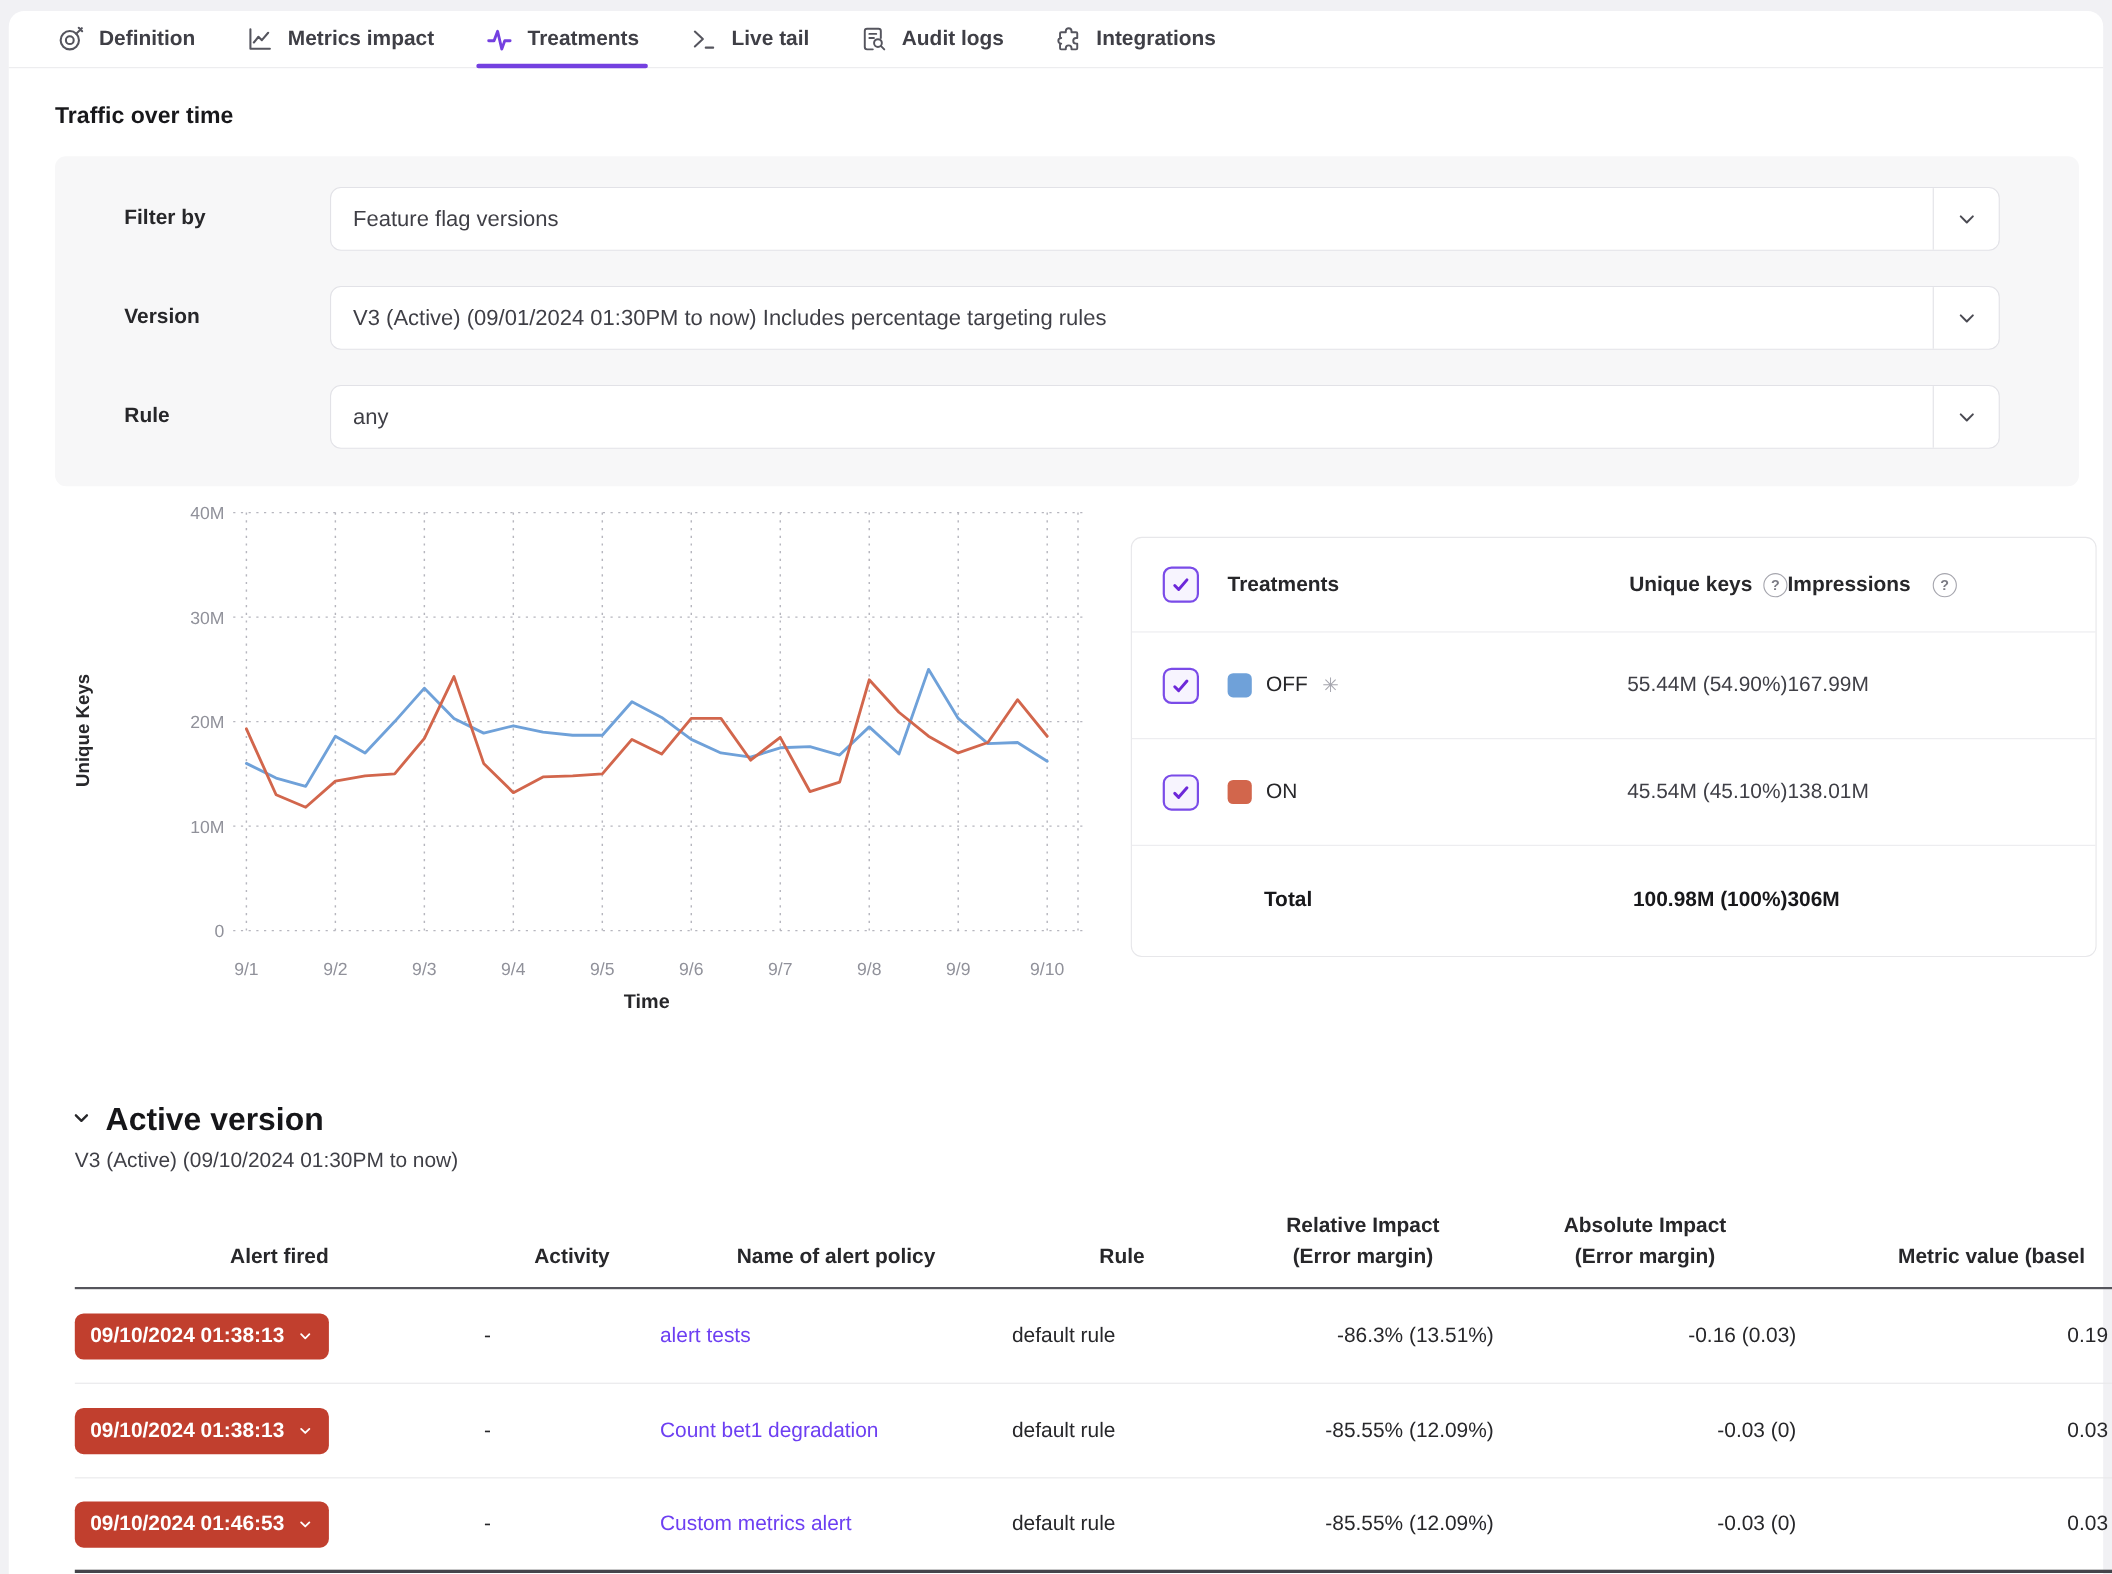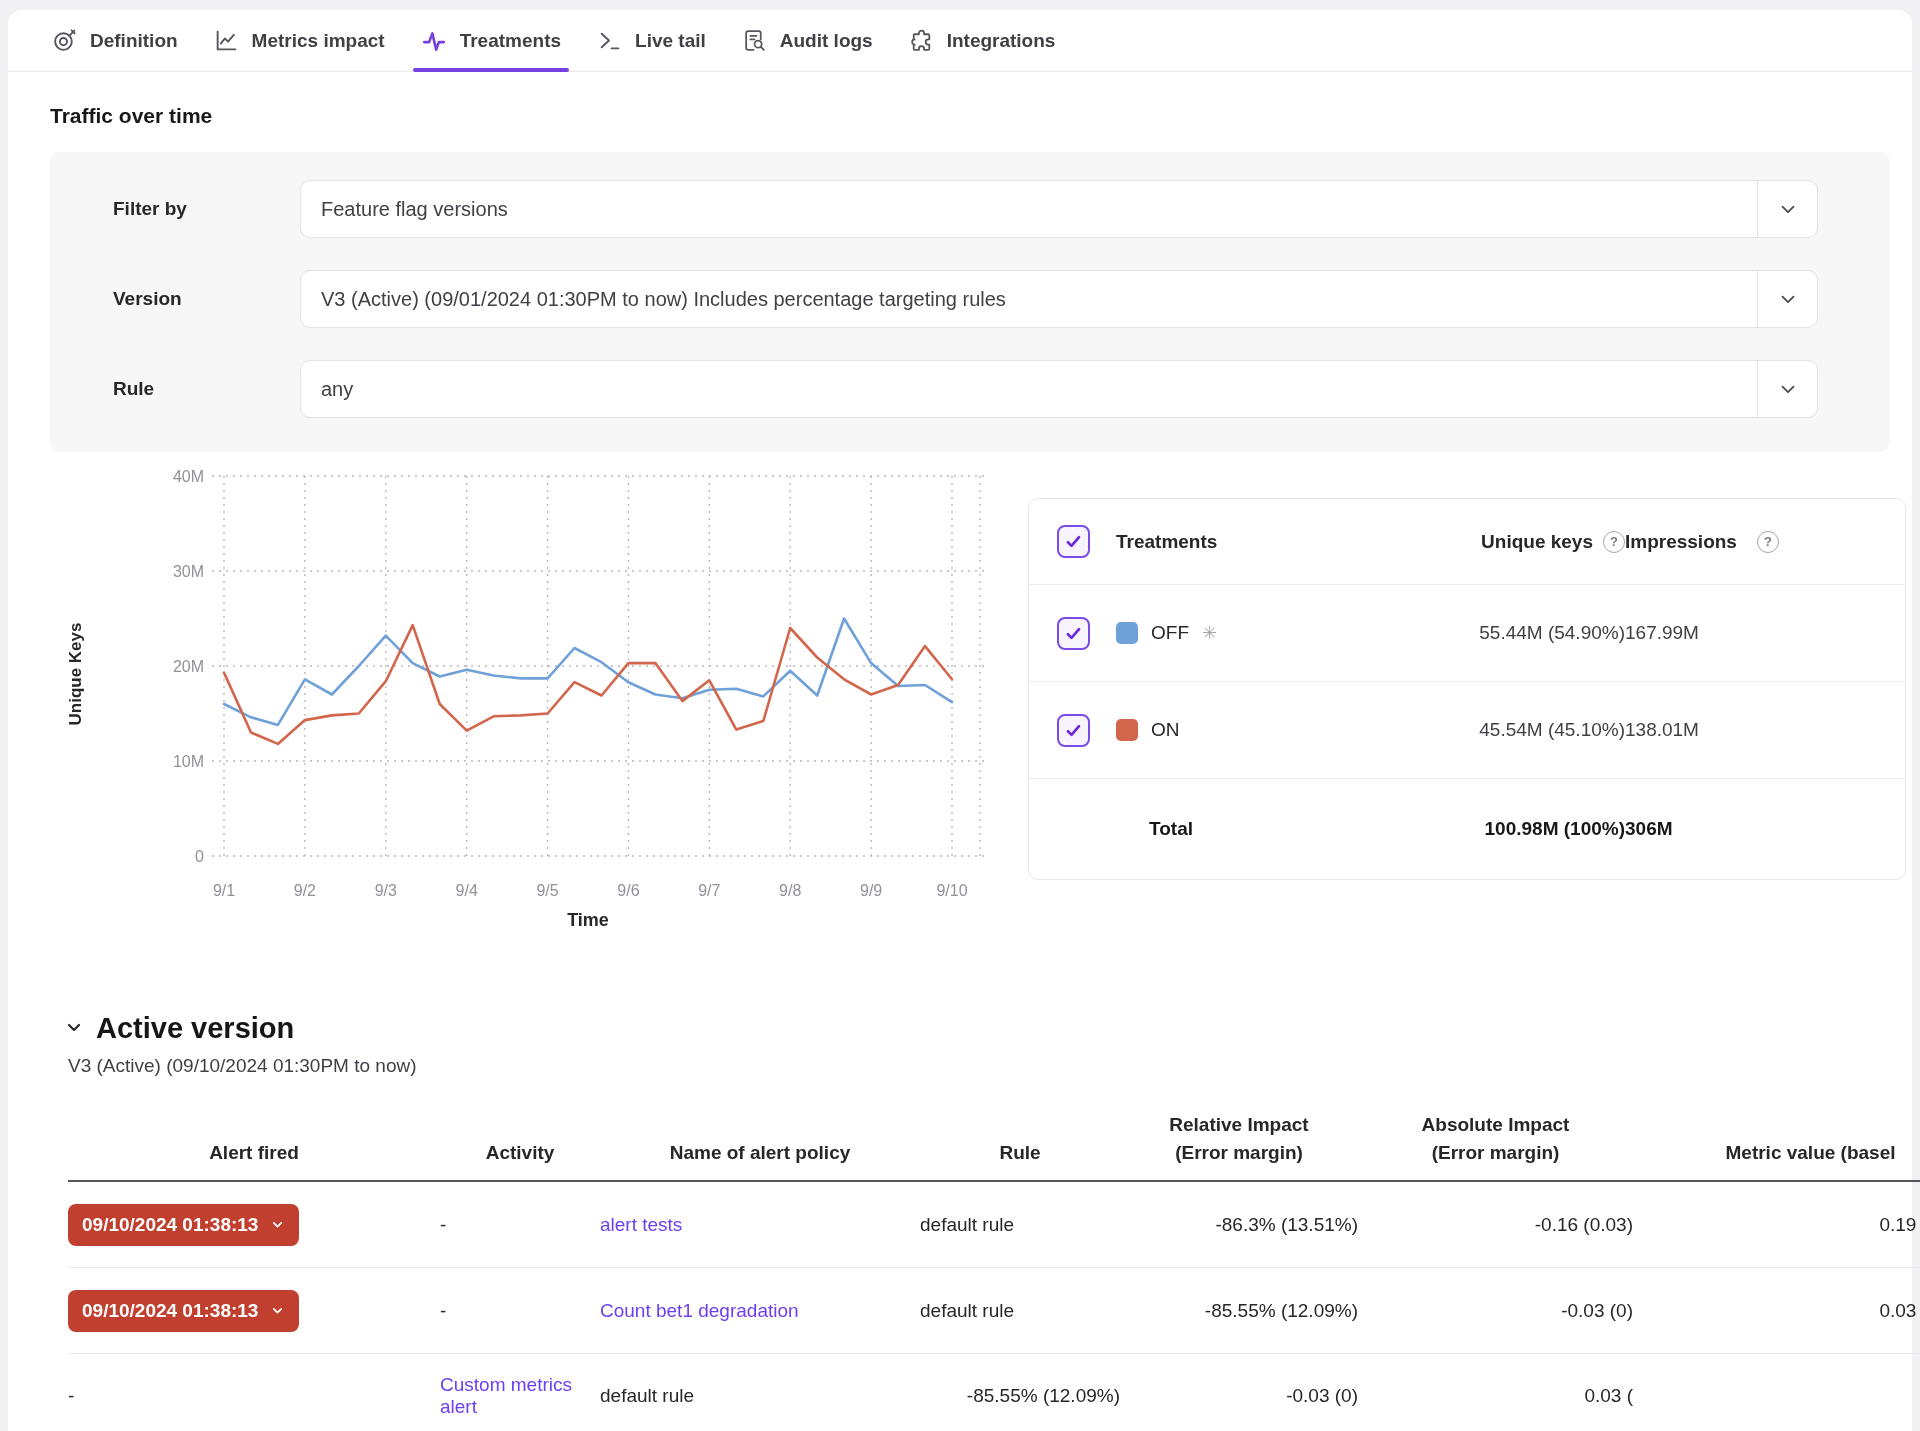--- a/index.html
+++ b/index.html
@@ -1,21 +1,21 @@
 <!DOCTYPE html>
 <html style="--accent: #7440e0; --link: #6d3ff2; --badge: #c13f2e;"><head>
 <meta charset="utf-8">
 <style>
   * { margin:0; padding:0; box-sizing:border-box; }
   html,body { width:1920px; height:1431px; overflow:hidden;
     font-family:"Liberation Sans","DejaVu Sans",sans-serif; background:#f1f1f4; }
   .app { background:#fff; margin:10px 8px 0 8px; border-radius:14px 14px 0 0; min-height:1421px; position:relative; }
 
   
-  .tabbar { display:flex; gap:36px; align-items:stretch; height:62px; padding-left:44px;
+  .tabbar { display:flex; gap:46px; align-items:stretch; height:52px; padding-left:44px;
     border-bottom:1px solid #ebebee; }
   .tab { display:flex; align-items:center; gap:13px; font-size:19px; font-weight:700;
     color:#3f3f46; position:relative; cursor:pointer; }
   .tab .ticon { display:flex; align-items:center; }
   .tab .ticon svg { stroke:#55555e; }
   .tab.active .ticon svg { stroke:var(--accent); }
   .tab.active::after { content:""; position:absolute; left:-8px; right:-8px; bottom:-1px;
     height:4px; background:var(--accent); border-radius:3px; }
 
   
@@ -349,20 +349,28 @@
       </div>
       <div class="acell">-</div>
       <div class="acell"><a class="alert-link">Count bet1 degradation</a></div>
       <div class="acell">default rule</div>
       <div class="acell a-right">-85.55% (12.09%)</div>
       <div class="acell a-right">-0.03 (0)</div>
       <div class="acell metric-val">0.03 (</div>
     </div>
 
     <div class="agrid arow last">
+      <div class="acell">
+        <button class="alert-badge">
+          <span>09/10/2024 01:46:53</span>
+          <svg width="15" height="15" viewBox="0 0 24 24" fill="none" stroke="#fff" stroke-width="2.6" stroke-linecap="round" stroke-linejoin="round">
+              <path d="M6 9.5l6 6 6-6"></path>
+            </svg>
+        </button>
+      </div>
       <div class="acell">-</div>
       <div class="acell"><a class="alert-link">Custom metrics alert</a></div>
       <div class="acell">default rule</div>
       <div class="acell a-right">-85.55% (12.09%)</div>
       <div class="acell a-right">-0.03 (0)</div>
       <div class="acell metric-val">0.03 (</div>
     </div>
   </div>
 
 </div>

